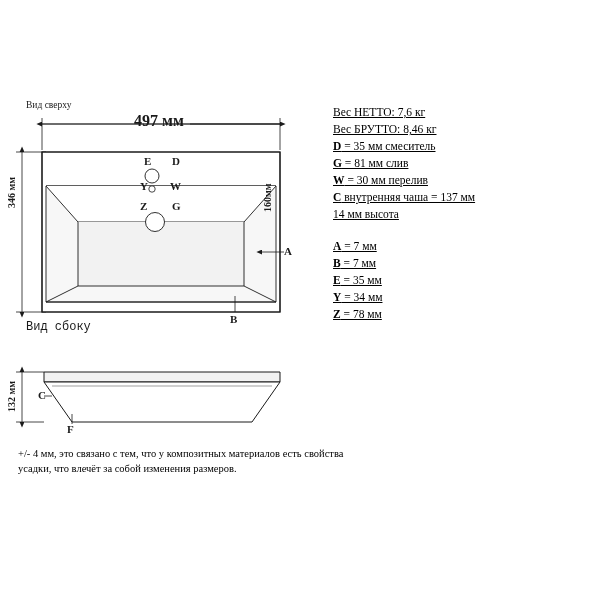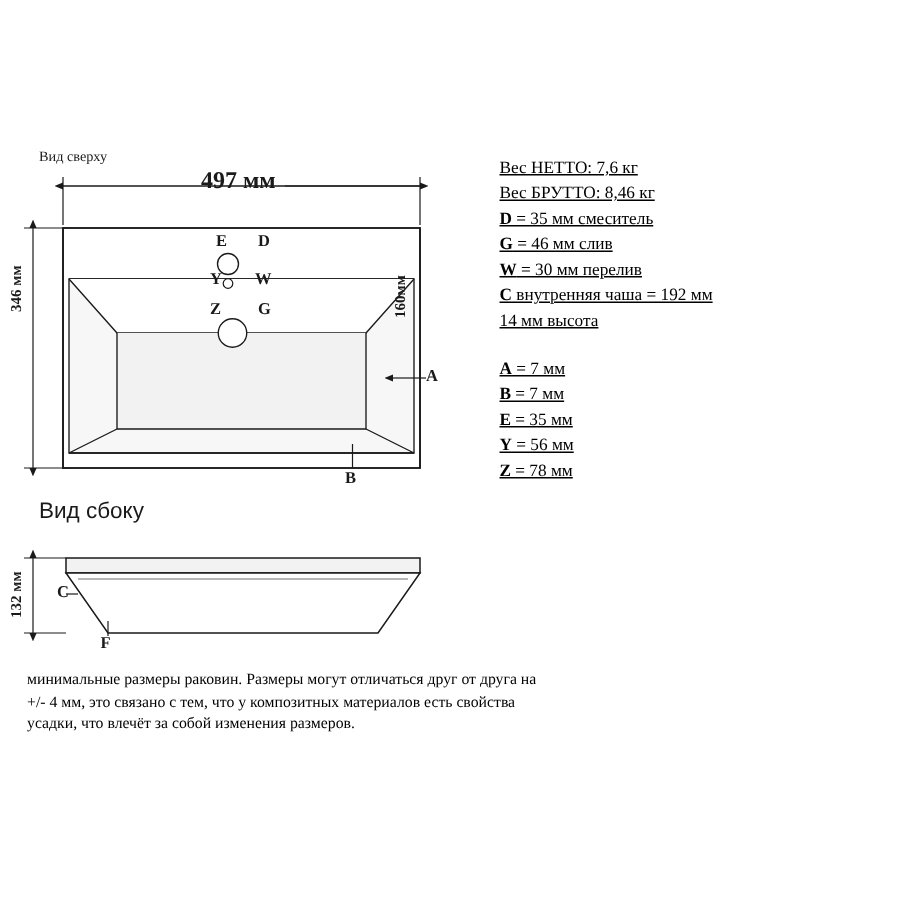--- a/index.html
+++ b/index.html
@@ -27,23 +27,23 @@
     position: absolute;
     left: 26px;
     top: 100px;
     font-size: 9.5px;
     font-family: "Liberation Serif", serif;
     white-space: nowrap;
   }
   .label-side-view {
     position: absolute;
     left: 26px;
-    top: 332px;
-    font-size: 15px;
-    font-family: Liberation Sans, sans-serif;
+    top: 320px;
+    font-size: 12px;
+    font-family: Liberation Mono, monospace;
     white-space: nowrap;
   }
   svg.drawing {
     position: absolute;
     left: 0;
     top: 0;
   }
   
   .specs {
     position: absolute;
@@ -187,53 +187,52 @@
   <div style="position:absolute;left:67px;top:423px;font-size:11px;font-weight:bold;">F</div>
 
   <div class="specs">
     <div class="line">Вес НЕТТО: 7,6 кг</div>
     <div class="line">Вес БРУТТО: 8,46 кг</div>
 
     <div class="line">
       <b>D</b><span> = 35 мм смеситель</span>
     </div>
     <div class="line">
-      <b>G</b><span> = 46 мм слив</span>
+      <b>G</b><span> = 81 мм слив</span>
     </div>
     <div class="line">
       <b>W</b><span> = 30 мм перелив</span>
     </div>
     <div class="line">
-      <b>C</b><span> внутренняя чаша = 192 мм</span>
+      <b>C</b><span> внутренняя чаша = 137 мм</span>
     </div>
     <div class="line">
       <span>14 мм высота</span>
     </div>
 
     <div class="gap"></div>
 
 
     <div class="measures">
       <div class="line">
         <b>A</b><span> = 7 мм</span>
       </div>
       <div class="line">
         <b>B</b><span> = 7 мм</span>
       </div>
       <div class="line">
         <b>E</b><span> = 35 мм</span>
       </div>
       <div class="line">
-        <b>Y</b><span> = 56 мм</span>
+        <b>Y</b><span> = 34 мм</span>
       </div>
       <div class="line">
         <b>Z</b><span> = 78 мм</span>
       </div>
     </div>
   </div>
 
   <div class="footnote">
-    <span class="fl">минимальные размеры раковин. Размеры могут отличаться друг от друга на</span>
     <span class="fl">+/- 4 мм, это связано с тем, что у композитных материалов есть свойства</span>
     <span class="fl">усадки, что влечёт за собой изменения размеров.</span>
   </div>
 
 </div>
 
 </body></html>

